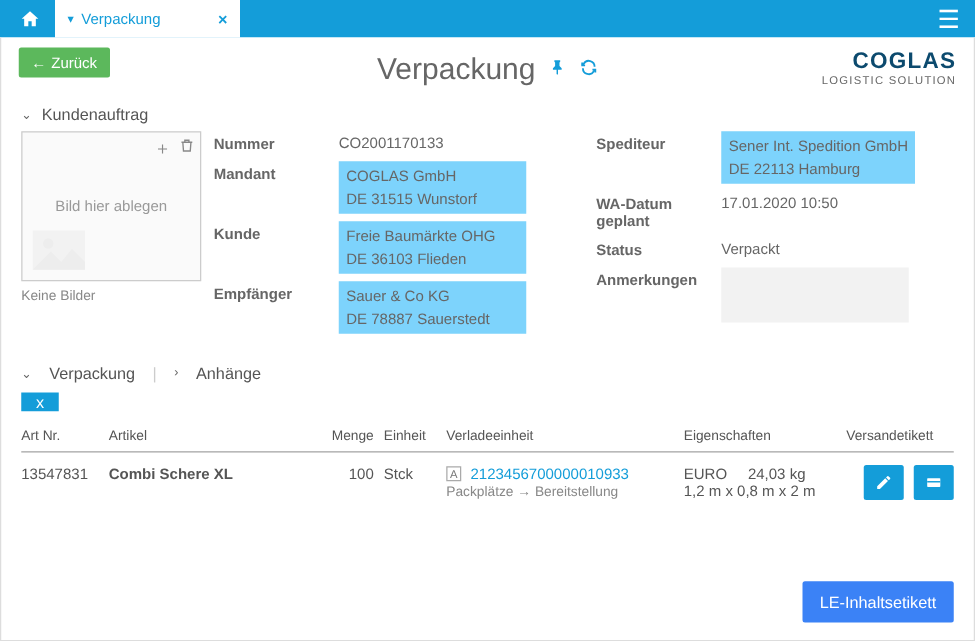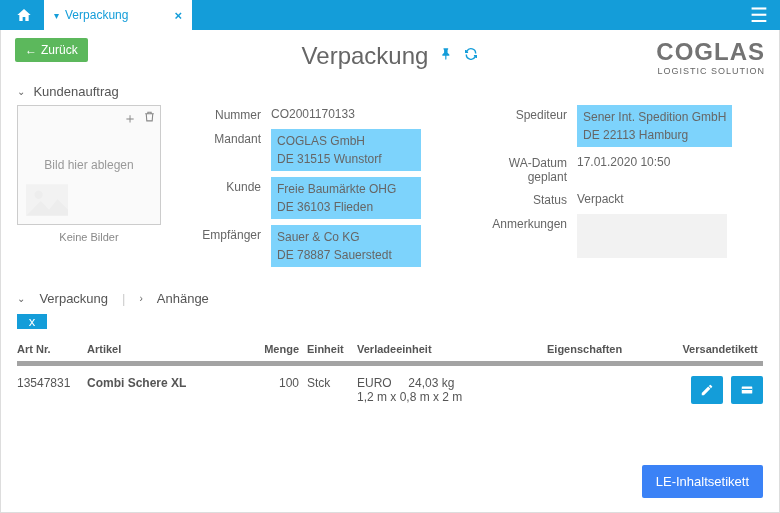--- a/index.html
+++ b/index.html
@@ -12,44 +12,44 @@
 .tab-label{color:#149dd9;font-size:12px}
 .tab-close{color:#149dd9;font-size:13px;margin-left:40px;cursor:pointer;font-weight:bold}
 .menu-btn{color:#fff;font-size:20px;cursor:pointer;padding:0 4px}
 .page{border:1px solid #ddd;border-top:none;margin:0;background:#fff;min-height:483px;position:relative}
 .back-btn{position:absolute;top:8px;left:14px;background:#5cb85c;color:#fff;border:none;padding:5px 10px;font-size:12px;cursor:pointer;display:flex;align-items:center;gap:4px;border-radius:2px}
 .title-row{display:flex;align-items:center;justify-content:center;padding:12px 0 4px;position:relative}
 .page-title{font-size:24px;color:#666;font-weight:normal}
 .title-icons{display:flex;gap:10px;margin-left:12px}
 .title-icons span{color:#149dd9;font-size:16px;cursor:pointer}
 .brand{position:absolute;right:14px;top:8px;text-align:right}
-.brand-top{color:#737373;font-size:24px;font-weight:bold;letter-spacing:1px}
+.brand-top{color:#0c4a6e;font-size:18px;font-weight:bold;letter-spacing:1px}
 .brand-sub{color:#666;font-size:9px;letter-spacing:1px}
 .section-head{display:flex;align-items:center;gap:8px;padding:10px 16px 6px;color:#555;font-size:13px}
 .section-head .chev{font-size:10px;color:#666;cursor:pointer}
 .order-body{display:flex;padding:0 16px 10px;gap:10px}
 .img-box{width:144px}
 .img-drop{border:1px solid #ccc;height:120px;position:relative;display:flex;align-items:center;justify-content:center;color:#999;font-size:12px;background:#fafafa}
 .img-actions{position:absolute;top:4px;right:4px;display:flex;gap:6px;color:#888;font-size:14px}
-.img-caption{text-align:center;font-size:11px;color:#888;margin-top:6px}
+.img-caption{text-align:left;font-size:11px;color:#888;margin-top:6px}
 .img-placeholder{position:absolute;left:8px;bottom:8px;width:42px;height:32px;opacity:0.15}
 .fields{flex:1;display:flex;gap:20px}
 .col{flex:1}
 .field-row{display:flex;margin-bottom:6px}
-.field-label{width:100px;text-align:right;padding-right:10px;color:#666;font-size:12px;font-weight:normal;padding-top:3px}
+.field-label{width:100px;padding-right:10px;color:#666;font-size:12px;font-weight:bold;padding-top:3px}
 .field-val{color:#666;font-size:12px;line-height:1.5}
 .field-val.boxed{background:#7dd3fc;padding:3px 6px;min-width:150px}
 .remarks-box{background:#f2f2f2;width:150px;height:44px}
 .tabs-row{display:flex;align-items:center;gap:14px;padding:8px 16px 8px;font-size:13px;color:#555}
 .tabs-row .chev{font-size:10px;color:#666;cursor:pointer}
 .search-row{display:flex;padding:0 16px 8px;gap:0}
 .search-input{flex:1;border:1px solid #ddd;padding:7px 10px;font-size:12px;color:#999;outline:none}
 .search-clear{background:#149dd9;color:#fff;border:none;width:30px;font-size:13px;cursor:pointer}
 .grid{padding:0 16px}
-.grid-head{display:flex;border-bottom:5px solid #a3a3a3;padding:6px 0;font-size:11px;font-weight:bold;color:#555}
+.grid-head{display:flex;border-bottom:1px solid #a3a3a3;padding:6px 0;font-size:11px;font-weight:normal;color:#555}
 .grid-row{display:flex;padding:10px 0;font-size:12px;color:#555;align-items:flex-start}
 .c-artnr{width:70px}
 .c-artikel{width:160px}
 .c-menge{width:60px;text-align:right;padding-right:8px}
 .c-einheit{width:50px}
 .c-verlade{width:190px}
 .c-eigen{width:130px}
 .c-versand{width:90px;text-align:right}
 .c-actions{flex:1;display:flex;gap:8px;justify-content:flex-end}
 .le-link{color:#149dd9}
@@ -195,27 +195,32 @@
   </div>
 
   <div class="grid">
     <div class="grid-head">
       <div class="c-artnr">Art Nr.</div>
       <div class="c-artikel">Artikel</div>
       <div class="c-menge">Menge</div>
       <div class="c-einheit">Einheit</div>
       <div class="c-verlade">Verladeeinheit</div>
       <div class="c-eigen">Eigenschaften</div>
-      <div class="c-versand" style="flex:1;text-align:center">Versandetikett</div>
+      <div class="c-versand" style="flex:1;text-align:left">Versandetikett</div>
     </div>
     <div class="grid-row">
       <div class="c-artnr">13547831</div>
       <div class="c-artikel" style="font-weight:bold">Combi Schere XL</div>
       <div class="c-menge">100</div>
       <div class="c-einheit">Stck</div>
+      <div class="c-verlade">
+        <span class="a-badge">A</span>
+        <span class="le-link">2123456700000010933</span>
+        <div class="le-sub">Packplätze → Bereitstellung</div>
+      </div>
       <div class="c-eigen">
         <div style="white-space:pre">EURO     24,03 kg</div>
         <div>1,2 m x 0,8 m x 2 m</div>
       </div>
       <div class="c-actions">
         <button class="icon-btn">
           <svg width="14" height="14" viewBox="0 0 24 24" fill="#fff">
               <path d="M3 17.25V21h3.75L17.81 9.94l-3.75-3.75L3 17.25zM20.71 7.04a1 1 0 0 0 0-1.41l-2.34-2.34a1 1 0 0 0-1.41 0l-1.83 1.83 3.75 3.75 1.83-1.83z"></path>
             </svg>
         </button>

